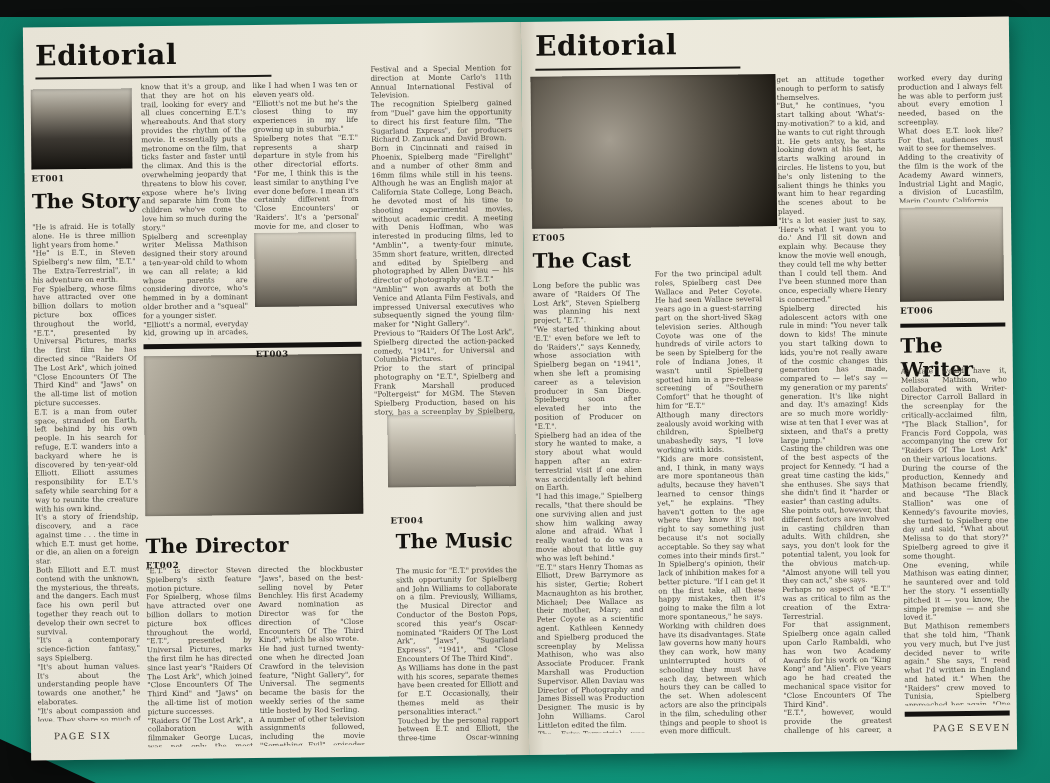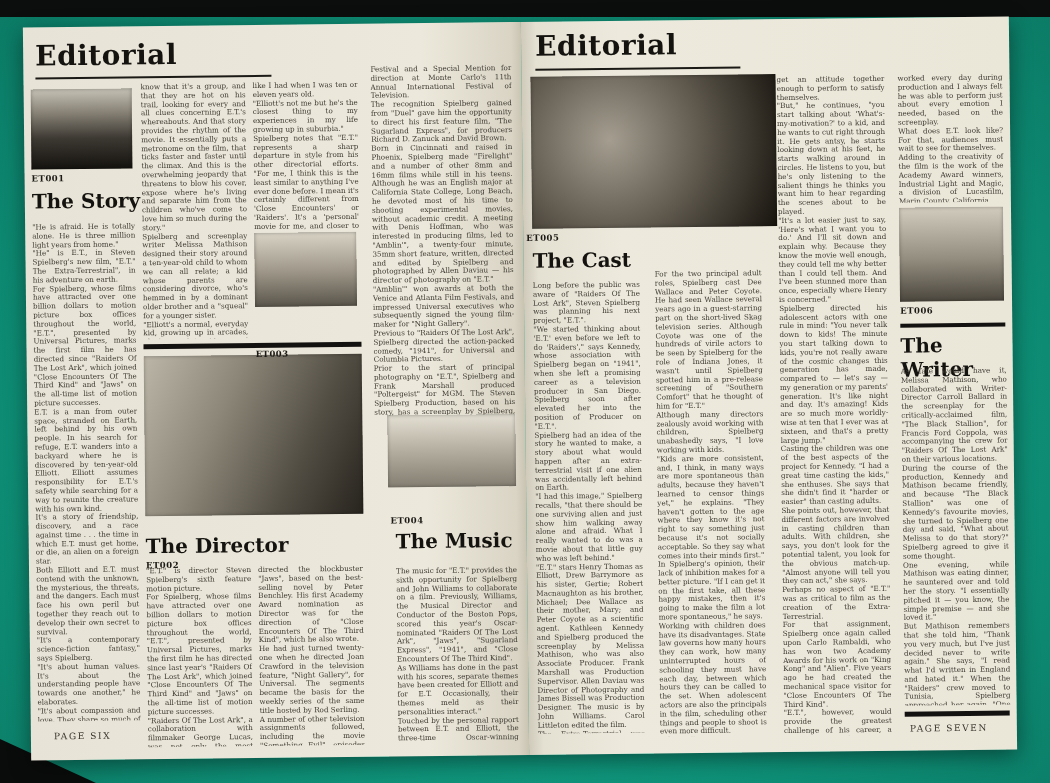--- a/index.html
+++ b/index.html
@@ -97,21 +97,21 @@
     <div class="coltext" style="left:367px;top:544px;width:121px;height:176px;">The music for "E.T." provides the sixth opportunity for Spielberg and John Williams to collaborate on a film. Previously, Williams, the Musical Director and Conductor of the Boston Pops, scored this year's Oscar-nominated "Raiders Of The Lost Ark", "Jaws", "Sugarland Express", "1941", and "Close Encounters Of The Third Kind".
 As Williams has done in the past with his scores, separate themes have been created for Elliott and for E.T. Occasionally, their themes meld as their personalities interact."
 Touched by the personal rapport between E.T. and Elliott, the three-time Oscar-winning composer for "Star Wars", "Jaws" and "Fiddler On The Roof", created a score with warm, melodic tonal elements, as well as rich, vibrant elements of dramatic counterpoint.</div>
   </div>
 
   <div class="page right">
     <div class="edit" style="left:14px;top:8px;">Editorial</div>
     <div class="rule" style="left:14px;top:47px;width:205px;"></div>
 
     <div class="photo ph5" style="left:9px;top:55px;width:245px;height:152px;"></div>
-    <div class="label" style="left:3px;top:211px;">ET005</div>
+    <div class="label" style="left:9px;top:211px;">ET005</div>
     <div class="sect" style="left:9px;top:227px;">The Cast</div>
     <div class="coltext" style="left:9px;top:260px;width:107px;height:452px;">Long before the public was aware of "Raiders Of The Lost Ark", Steven Spielberg was planning his next project, "E.T.".
 "We started thinking about 'E.T.' even before we left to do 'Raiders'," says Kennedy, whose association with Spielberg began on "1941", when she left a promising career as a television producer in San Diego. Spielberg soon after elevated her into the position of Producer on "E.T.".
 Spielberg had an idea of the story he wanted to make, a story about what would happen after an extra-terrestrial visit if one alien was accidentally left behind on Earth.
 "I had this image," Spielberg recalls, "that there should be one surviving alien and just show him walking away alone and afraid. What I really wanted to do was a movie about that little guy who was left behind."
 "E.T." stars Henry Thomas as Elliott, Drew Barrymore as his sister, Gertie; Robert Macnaughton as his brother, Michael; Dee Wallace as their mother, Mary; and Peter Coyote as a scientific agent. Kathleen Kennedy and Spielberg produced the screenplay by Melissa Mathison, who was also Associate Producer. Frank Marshall was Production Supervisor. Allen Daviau was Director of Photography and James Bissell was Production Designer. The music is by John Williams. Carol Littleton edited the film.
 The Extra-Terrestrial was created by Carlo Rambaldi and the Visual Effects Supervisor was Dennis Muren. The Special Visual Effects were produced at Industrial Light and Magic.
 More than once, Spielberg has sought out the unfamiliar face and the unknown talent, and surprised his audiences. "E.T." is definitely in that category.
 Before last year's "Raggedy Man" reached final edit, he cast the then-unknown Texas native, Henry Thomas (who played one of Sissy Spacek's sons in the movie), for the pivotal role of Elliott. He chose the late John Barrymore, Sr.'s grand-daughter, Drew, a bewitching six-year-old, for the part of Gertie. He also decided upon Robert Macnaughton for Elliott's older brother, Michael. The teenager's most serious roles to date have been on stage, where he felt</div>
 
@@ -144,16 +144,16 @@
     <div class="label" style="left:376px;top:288px;">ET006</div>
     <div class="bar" style="left:376px;top:306px;width:105px;height:4px;"></div>
     <div class="sect" style="left:376px;top:316px;">The Writer</div>
     <div class="coltext" style="left:376px;top:350px;width:106px;height:338px;">As fate would have it, Melissa Mathison, who collaborated with Writer-Director Carroll Ballard in the screenplay for the critically-acclaimed film, "The Black Stallion", for Francis Ford Coppola, was accompanying the crew for "Raiders Of The Lost Ark" on their various locations.
 During the course of the production, Kennedy and Mathison became friendly, and because "The Black Stallion" was one of Kennedy's favourite movies, she turned to Spielberg one day and said, "What about Melissa to do that story?" Spielberg agreed to give it some thought.
 One evening, while Mathison was eating dinner, he sauntered over and told her the story. "I essentially pitched it — you know, the simple premise — and she loved it."
 But Mathison remembers that she told him, "Thank you very much, but I've just decided never to write again." She says, "I read what I'd written in England and hated it." When the "Raiders" crew moved to Tunisia, Spielberg approached her again. "One day, Steven and I were searching for scorpions, turning over rocks, and he brought it up," she recalls. "Because I couldn't mention it to Steven until he asked me again."
 Mathison began writing "E.T." on 8th October, 1981, a date she recalls immediately. "I would work for a week and then go down and meet Steven in the Marina where he was editing 'Raiders' and show him what I had and talk about it," she says. "And I'd go home and work a week and come back and meet him again. And the story just sort of evolved. We had a first draft in eight weeks."
 Spielberg adds that it was "one of the best first drafts I've ever read, and that's why I instantly said, 'I want to make this my next project'."</div>
     <div class="bar" style="left:376px;top:694px;width:105px;height:5px;"></div>
-    <div class="pagenum" style="left:381px;top:706px;">PAGE SEVEN</div>
+    <div class="pagenum" style="left:404px;top:706px;">PAGE SEVEN</div>
   </div>
 
 </div>
 
 </body></html>

